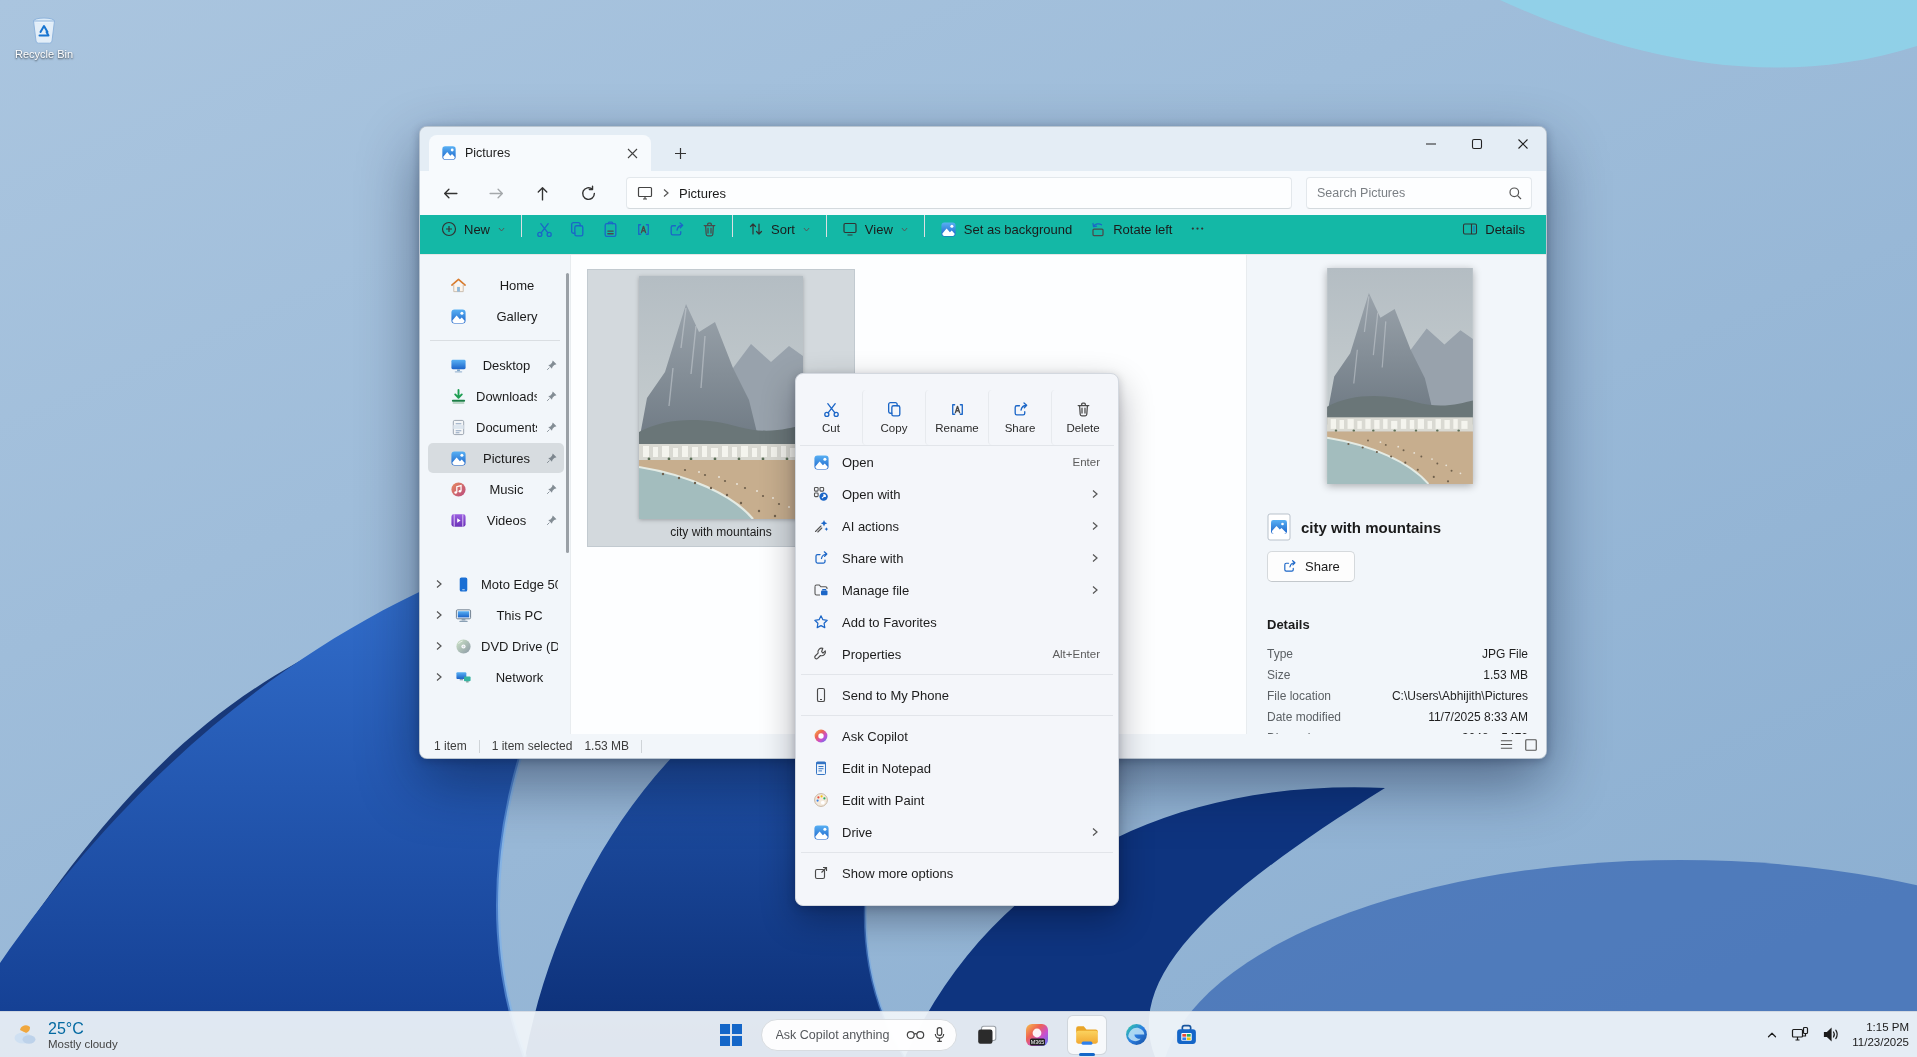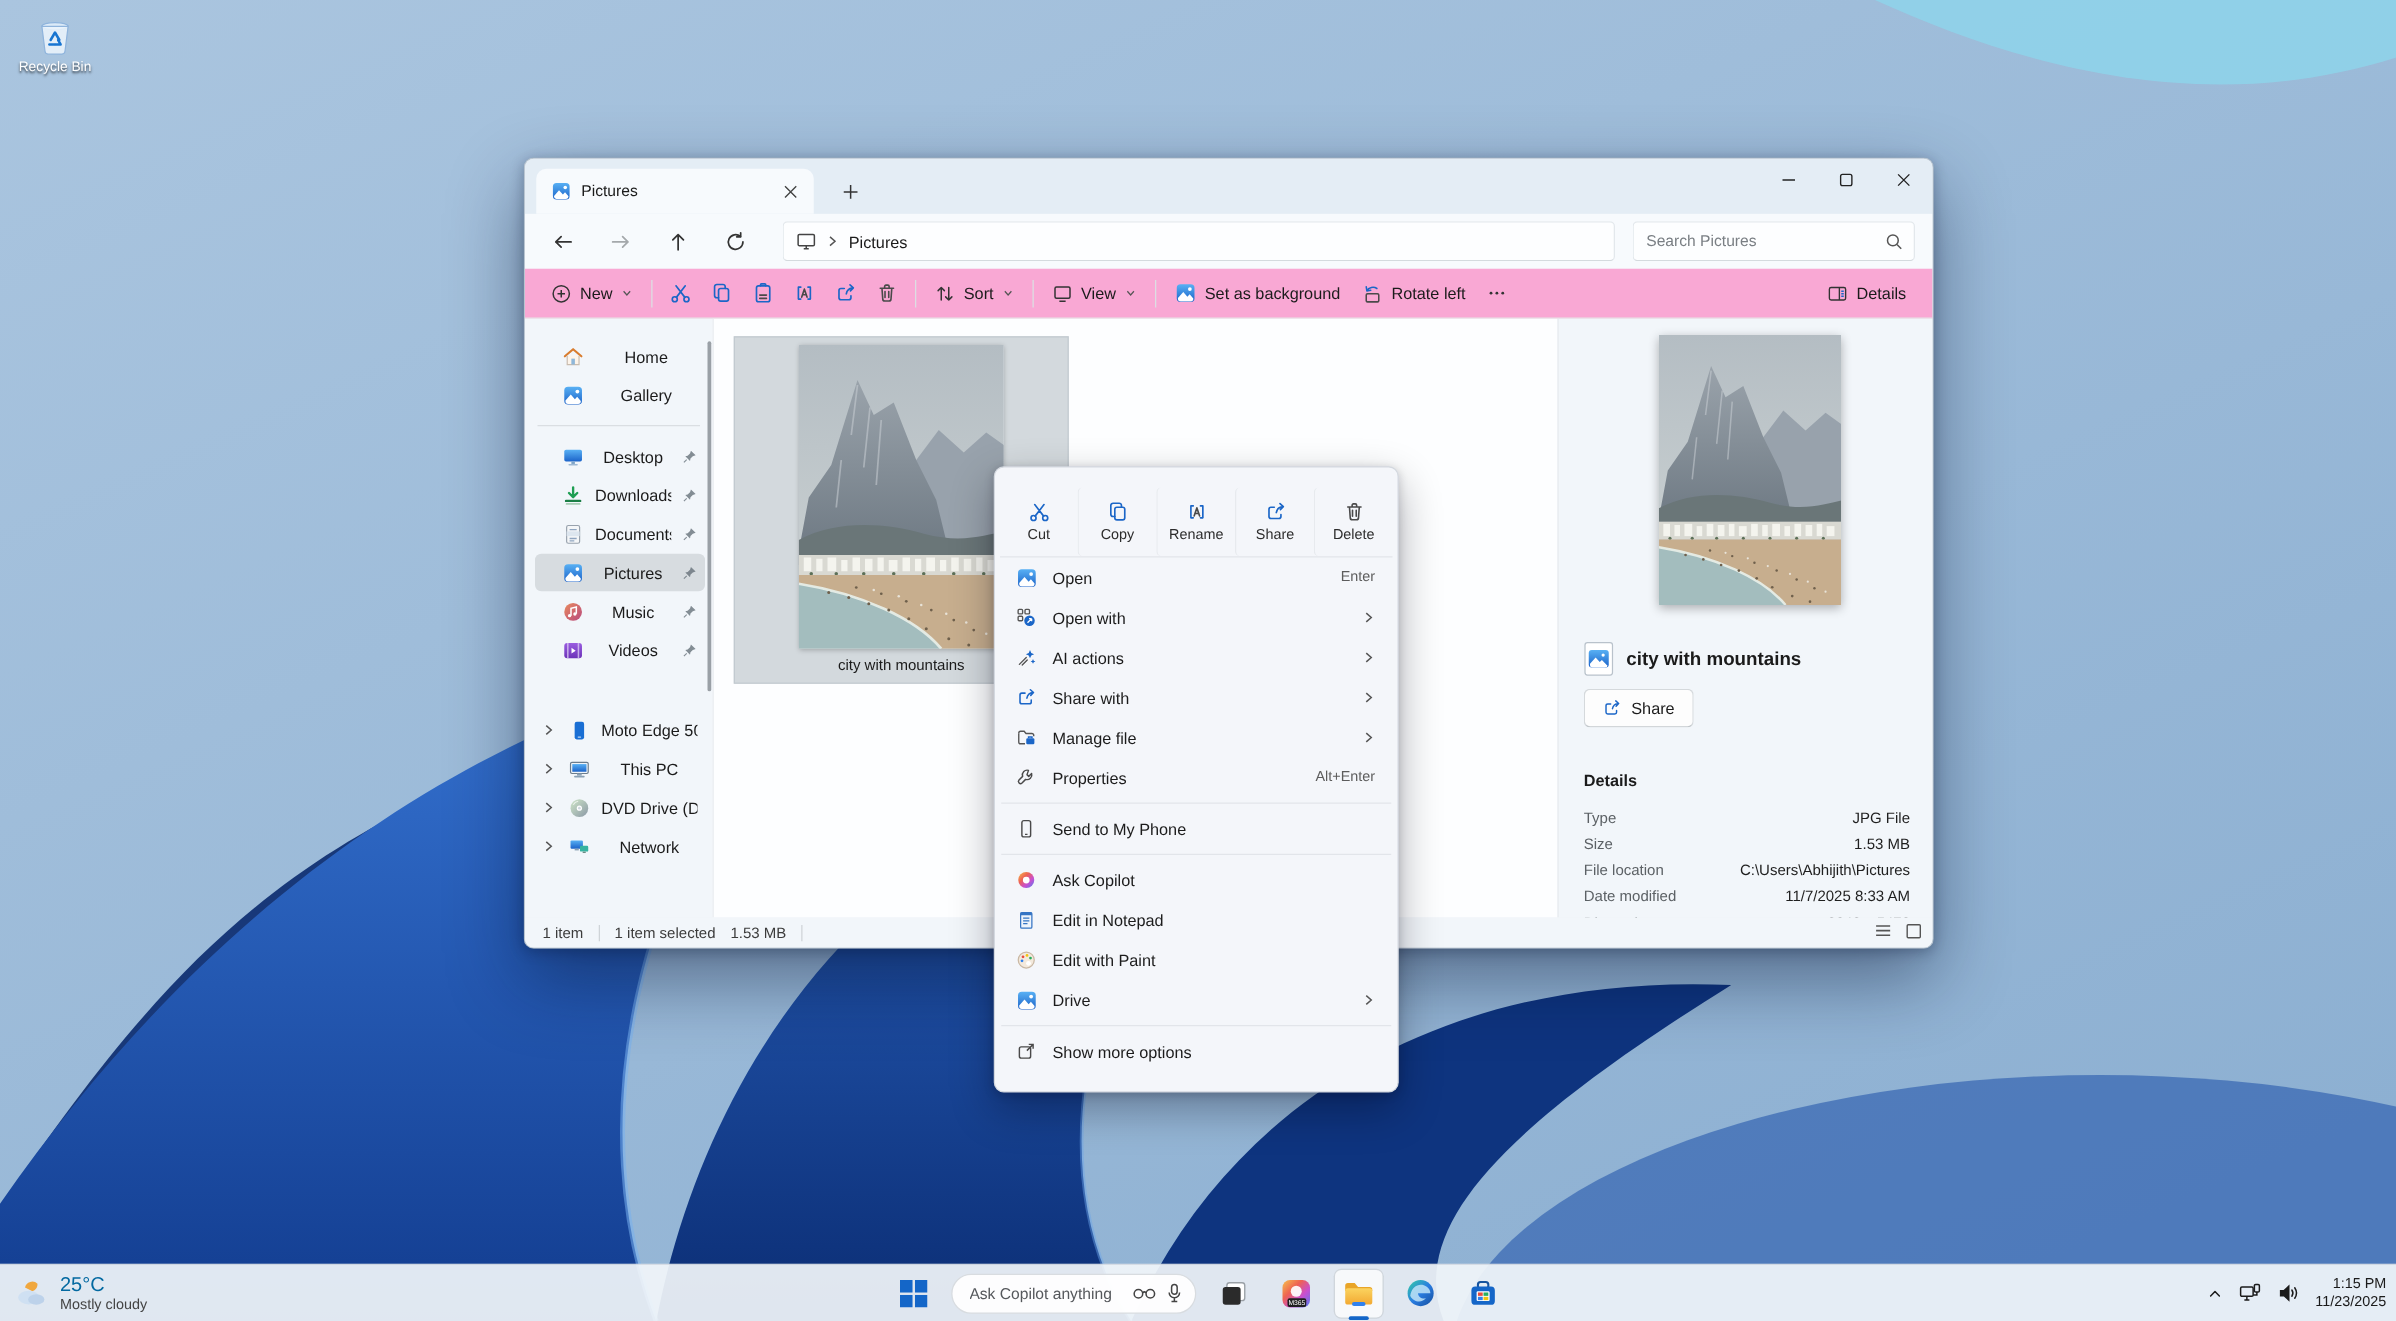--- a/index.html
+++ b/index.html
@@ -30,21 +30,21 @@
   .navbar { height:44px; background:#f7fafd; display:flex; align-items:center; padding:0 14px; gap:14px; flex:0 0 auto; }
   .nav-btn { width:32px; height:32px; display:flex; align-items:center; justify-content:center; border-radius:4px; }
   .addressbar { flex:1; height:32px; margin-left:8px; background:#fdfeff; border:1px solid #e3e8ec; border-bottom-color:#d4dade;
                 border-radius:4px; display:flex; align-items:center; padding:0 10px; gap:8px; }
   .addr-text { font-size:13px; color:#1b1b1b; }
   .searchbox { width:226px; height:32px; background:#fdfeff; border:1px solid #e3e8ec; border-bottom-color:#d4dade;
                border-radius:4px; display:flex; align-items:center; padding:0 8px 0 10px; }
   .searchbox input { border:none; outline:none; flex:1; font-size:12.5px; color:#333; background:transparent; font-family:"Liberation Sans",sans-serif; }
   .searchbox input::placeholder { color:#7a7f84; }
 
-  .toolbar { height:40px; background:#f9a8d4; border-bottom:1px solid #e6e6e6; display:flex; align-items:center; padding:0 12px; gap:0; flex:0 0 auto; }
+  .toolbar { height:40px; background:#14b8a6; border-bottom:1px solid #e6e6e6; display:flex; align-items:flex-start; padding:0 12px; gap:0; flex:0 0 auto; }
   .tb { display:flex; align-items:center; gap:7px; padding:6px 9px; border-radius:5px; font-size:13px; color:#1b1b1b; background:transparent; border:none; font-family:"Liberation Sans",sans-serif; }
   .tb-ico { display:flex; align-items:center; justify-content:center; padding:6px 8px; border-radius:5px; }
   .vsep { width:1px; height:22px; background:#dcdfe2; margin:0 6px; }
   .spacer { flex:1; }
 
   .winbody { flex:1; display:flex; min-height:0; position:relative; }
 
   
   .sidebar { width:150px; flex:0 0 auto; padding-top:14px; position:relative; background:#f2f6fa; }
   .side-item { height:30px; display:flex; align-items:center; gap:9px; margin:1px 6px 1px 8px; padding:0 6px 0 22px; border-radius:5px; font-size:13px; color:#1b1b1b; position:relative; }
@@ -814,20 +814,29 @@
     <span>Manage file</span>
     <span class="mi-right">
         <svg width="10" height="10" viewBox="0 0 10 10" fill="none" stroke="#555" stroke-width="1.2">
           <path d="M3 1.5 L7 5 L3 8.5"></path>
         </svg>
       </span>
   </div>
   <div class="mi">
     <span class="mi-ic">
       <svg width="16" height="16" viewBox="0 0 16 16">
+          <path d="M8 1.8 L9.9 5.7 L14.2 6.3 L11.1 9.3 L11.8 13.6 L8 11.6 L4.2 13.6 L4.9 9.3 L1.8 6.3 L6.1 5.7 Z" fill="none" stroke="#1b66c7" stroke-width="1.2" stroke-linejoin="round"></path>
+        </svg>
+    </span>
+    <span>Add to Favorites</span>
+    <span class="mi-right"></span>
+  </div>
+  <div class="mi">
+    <span class="mi-ic">
+      <svg width="16" height="16" viewBox="0 0 16 16">
           <path d="M9.8 2.3 A3.8 3.8 0 0 0 5.1 7.1 L2.2 10 A1.7 1.7 0 0 0 4.6 12.4 L7.5 9.5 A3.8 3.8 0 0 0 12.3 4.8 L10 7.1 L8.6 5.7 Z" fill="none" stroke="#4a4a4a" stroke-width="1.15" stroke-linejoin="round"></path>
         </svg>
     </span>
     <span>Properties</span>
     <span class="mi-right">Alt+Enter</span>
   </div>
 
   <div class="ctx-sep"></div>
 
   <div class="mi">

